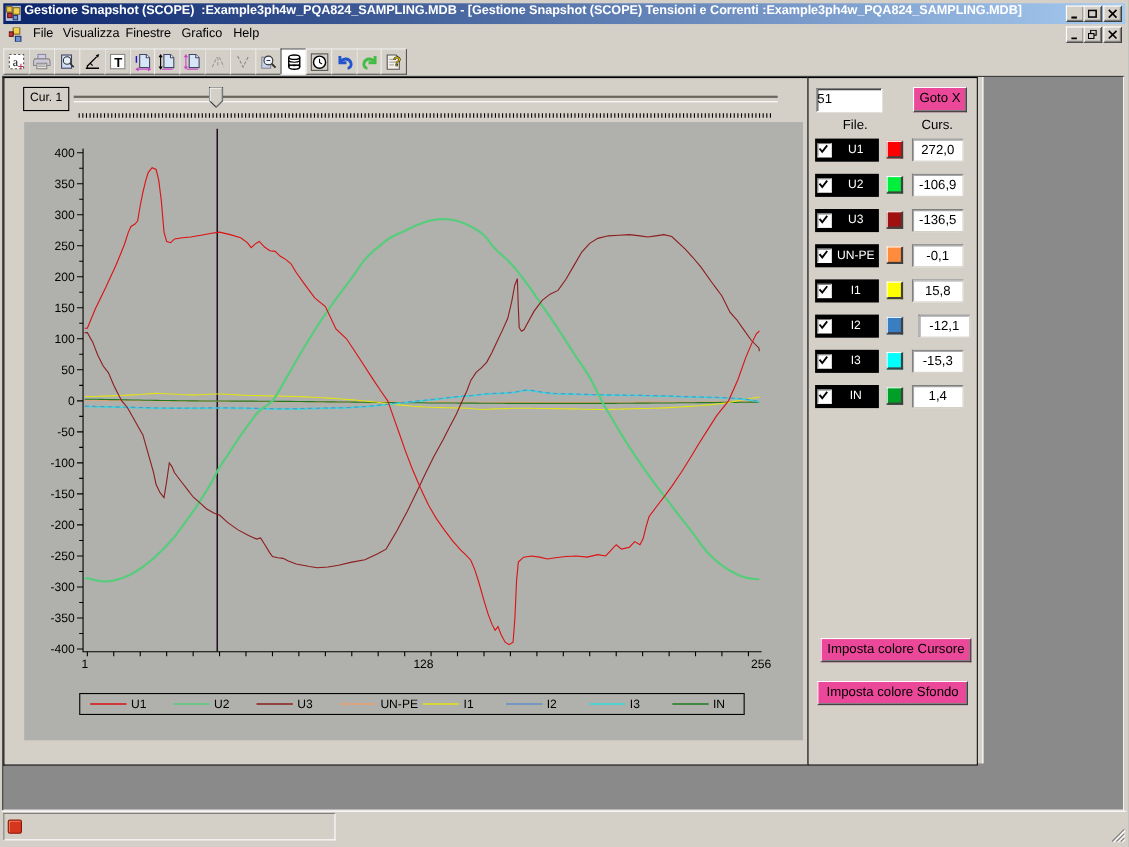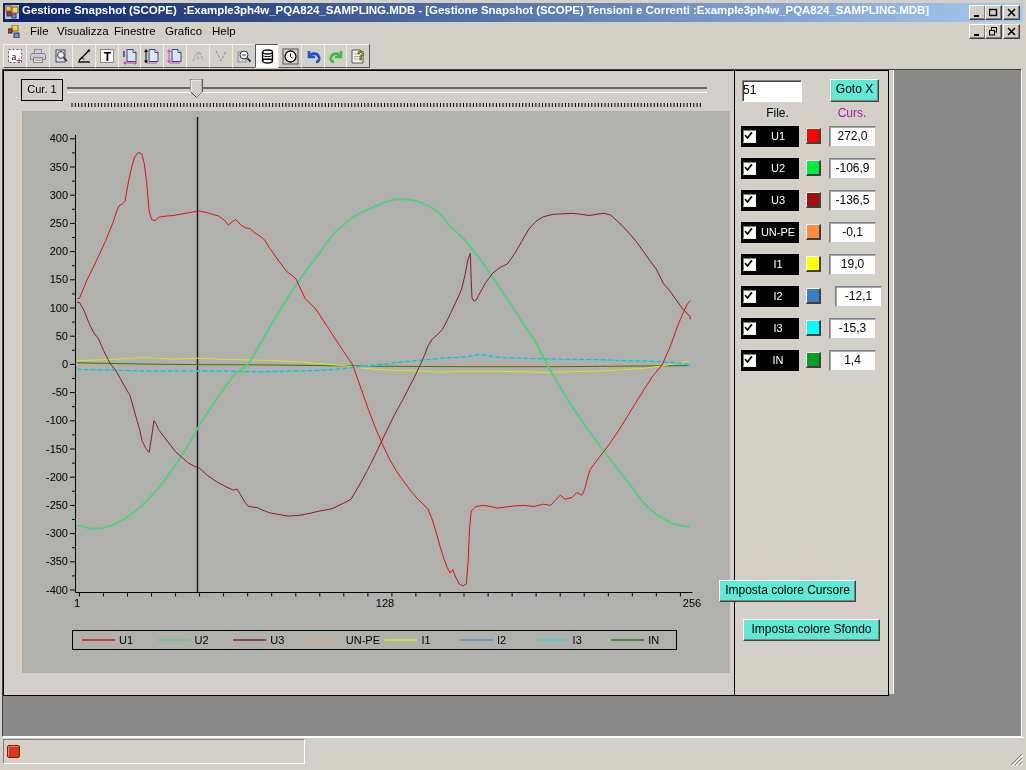--- a/index.html
+++ b/index.html
@@ -2,21 +2,21 @@
 <html><head><meta charset="utf-8"><style>
 html,body{margin:0;padding:0}
 body{width:1026px;height:770px;position:relative;background:#d4d0c8;font-family:"Liberation Sans",sans-serif;overflow:hidden}
 .abs{position:absolute}
 .sunk{border:1px solid;border-color:#808080 #fff #fff #808080;box-shadow:inset 1px 1px 0 #404040;background:#fff}
 .tbtn{width:22px;height:22px;border:1px solid;border-color:#eee #555 #555 #eee;background:#d4d0c8;display:flex;align-items:center;justify-content:center}
 .cap{width:15px;height:13px;border:1px solid;border-color:#fff #404040 #404040 #fff;box-shadow:inset -1px -1px 0 #808080;background:#d4d0c8;display:flex;align-items:center;justify-content:center}
 .chk{width:11px;height:11px;background:#fff;border:1px solid;border-color:#777 #fff #fff #777}
 .csq{width:12px;height:13px;border-right:2px solid #404040;border-bottom:2px solid #404040;border-top:1px solid #fff;border-left:1px solid #fff}
 .vbox{width:45px;height:19px;background:#fff;border:1px solid;border-color:#808080 #d4d0c8 #d4d0c8 #808080;box-shadow:inset 1px 1px 0 #a8a8a8;font-size:12px;text-align:center;line-height:18px;color:#000}
-.btn{border:1px solid;border-color:#fff #404040 #404040 #fff;box-shadow:inset -1px -1px 0 #808080;background:#5eead4;font-size:12px;text-align:center;color:#000}
+.btn{border:1px solid;border-color:#fff #404040 #404040 #fff;box-shadow:inset -1px -1px 0 #808080;background:#ec4899;font-size:12px;text-align:center;color:#000}
 svg{display:block}
 </style></head><body>
 
 <div class="abs" style="left:3px;top:3px;width:1020px;height:19px;background:linear-gradient(to right,#0a246a,#a6caf0)"></div>
 <div class="abs" style="left:5px;top:5px;width:14px;height:14px">
 <svg width="14" height="14">
       <rect width="14" height="14" fill="#b8c4e0"></rect>
       <rect x="1" y="1" width="5" height="5" fill="#e8c84a" stroke="#806820"></rect>
       <rect x="7" y="2" width="6" height="6" fill="#f0d050" stroke="#806820"></rect>
       <rect x="2" y="7" width="4" height="4" fill="#c03838" stroke="#601010"></rect>
@@ -258,21 +258,21 @@
       <line x1="535.6" y1="640" x2="568.6" y2="640" stroke="#30dcdc" stroke-width="1.4"></line>
       <text x="572.6" y="644" font-size="11">I3</text>
       <line x1="611.2" y1="640" x2="644.2" y2="640" stroke="#1f7a1f" stroke-width="1.4"></line>
       <text x="648.2" y="644" font-size="11">IN</text>
 </g>
   </svg>
 
 <div class="abs sunk" style="left:742px;top:80px;width:58px;height:20px;font-size:12px;line-height:18px;color:#000">51</div>
 <div class="abs btn" style="left:830px;top:79px;width:47px;height:21px;line-height:19px">Goto X</div>
 <div class="abs" style="left:735px;top:106px;width:85px;text-align:center;font-size:12px;color:#000">File.</div>
-<div class="abs" style="left:829px;top:106px;width:46px;text-align:center;font-size:12px;color:#a21caf">Curs.</div>
+<div class="abs" style="left:829px;top:106px;width:46px;text-align:center;font-size:12px;color:#000000">Curs.</div>
 <div class="abs" style="left:741px;top:126px;width:58px;height:21px;background:#000">
 <div class="abs chk" style="left:2px;top:4px">
       <svg width="9" height="9" viewBox="0 0 9 9">
         <path d="M1 4l2.5 3L8 1.2" fill="none" stroke="#000" stroke-width="1.7"></path>
       </svg>
     </div>
 <div class="abs" style="left:16px;top:0;width:42px;height:21px;line-height:21px;text-align:center;color:#fff;font-size:11px">U1</div>
   </div>
 <div class="abs csq" style="left:806px;top:128px;background:#ff0000"></div>
 <div class="abs vbox" style="left:829px;top:126px">272,0</div>
@@ -308,21 +308,21 @@
 <div class="abs vbox" style="left:829px;top:222px">-0,1</div>
 <div class="abs" style="left:741px;top:254px;width:58px;height:21px;background:#000">
 <div class="abs chk" style="left:2px;top:4px">
       <svg width="9" height="9" viewBox="0 0 9 9">
         <path d="M1 4l2.5 3L8 1.2" fill="none" stroke="#000" stroke-width="1.7"></path>
       </svg>
     </div>
 <div class="abs" style="left:16px;top:0;width:42px;height:21px;line-height:21px;text-align:center;color:#fff;font-size:11px">I1</div>
   </div>
 <div class="abs csq" style="left:806px;top:256px;background:#ffff00"></div>
-<div class="abs vbox" style="left:829px;top:254px">19,0</div>
+<div class="abs vbox" style="left:829px;top:254px">15,8</div>
 <div class="abs" style="left:741px;top:286px;width:58px;height:21px;background:#000">
 <div class="abs chk" style="left:2px;top:4px">
       <svg width="9" height="9" viewBox="0 0 9 9">
         <path d="M1 4l2.5 3L8 1.2" fill="none" stroke="#000" stroke-width="1.7"></path>
       </svg>
     </div>
 <div class="abs" style="left:16px;top:0;width:42px;height:21px;line-height:21px;text-align:center;color:#fff;font-size:11px">I2</div>
   </div>
 <div class="abs csq" style="left:806px;top:288px;background:#3a7ec2"></div>
 <div class="abs vbox" style="left:835px;top:286px">-12,1</div>
@@ -339,21 +339,21 @@
 <div class="abs" style="left:741px;top:350px;width:58px;height:21px;background:#000">
 <div class="abs chk" style="left:2px;top:4px">
       <svg width="9" height="9" viewBox="0 0 9 9">
         <path d="M1 4l2.5 3L8 1.2" fill="none" stroke="#000" stroke-width="1.7"></path>
       </svg>
     </div>
 <div class="abs" style="left:16px;top:0;width:42px;height:21px;line-height:21px;text-align:center;color:#fff;font-size:11px">IN</div>
   </div>
 <div class="abs csq" style="left:806px;top:352px;background:#00a028"></div>
 <div class="abs vbox" style="left:829px;top:350px">1,4</div>
-<div class="abs btn" style="left:719px;top:580px;width:135px;height:20px;line-height:18px">Imposta colore Cursore</div>
+<div class="abs btn" style="left:746px;top:580px;width:135px;height:20px;line-height:18px">Imposta colore Cursore</div>
 <div class="abs btn" style="left:743px;top:619px;width:135px;height:20px;line-height:18px">Imposta colore Sfondo</div>
 
 <div class="abs" style="left:2px;top:737px;width:1022px;height:29px;background:#d4d0c8;border-top:1px solid #fff"></div>
 <div class="abs" style="left:3px;top:739px;width:300px;height:23px;border:1px solid;border-color:#808080 #fff #fff #808080"></div>
 <div class="abs" style="left:7px;top:745px;width:11px;height:11px;background:#d6351e;border:1px solid #8a1a08;border-radius:2px;box-shadow:inset 1px 1px 0 #f08060"></div>
 <svg class="abs" style="left:1010px;top:753px" width="13" height="13">
     <path d="M12 1L1 12M12 5L5 12M12 9L9 12" stroke="#808080"></path>
     <path d="M13 2L2 13M13 6L6 13M13 10L10 13" stroke="#fff"></path>
   </svg>
 

